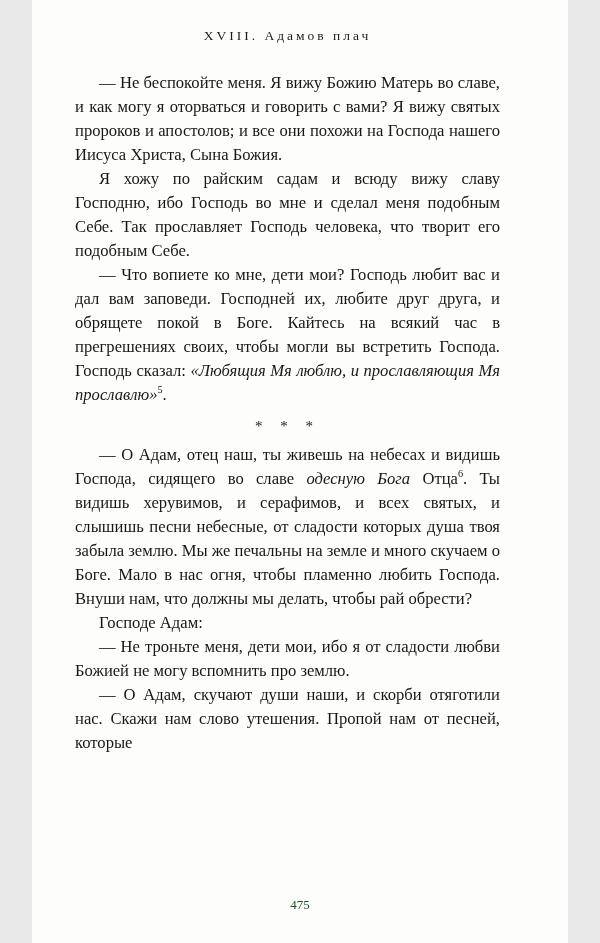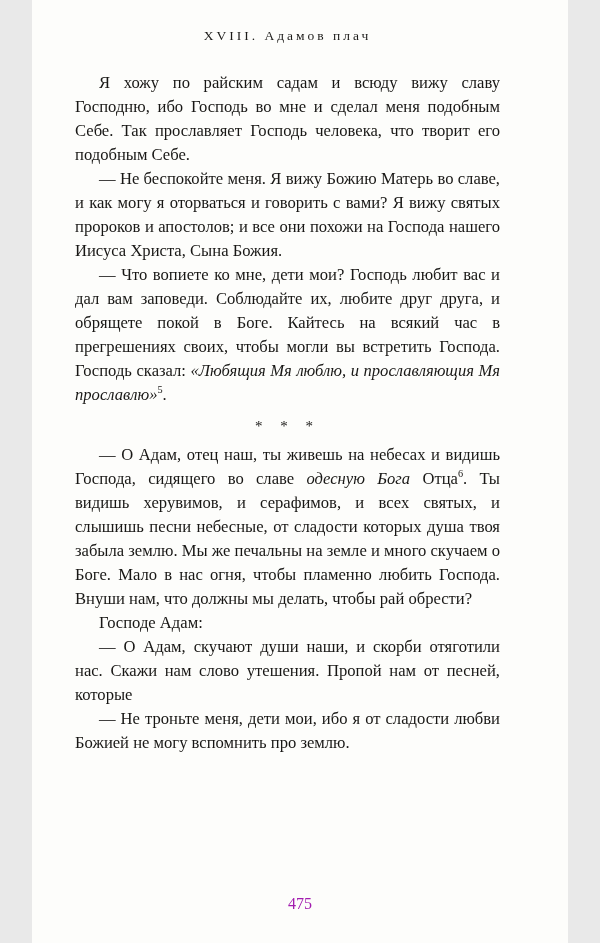--- a/index.html
+++ b/index.html
@@ -50,38 +50,38 @@
     line-height: 18px;
     text-align: left;
   }
   .footnote { text-indent: 14px; }
   .footnote sup.fn-marker { margin-right: 4px; }
   .page-number {
     position: absolute;
     left: 0; right: 0;
     bottom: 30px;
     text-align: center;
-    font-size: 16px;
-    color: #a21caf;
+    font-size: 13px;
+    color: #14532d;
   }
 </style>
 </head>
 <body>
 
 <div class="page">
 
   <div class="running-head">XVIII. Адамов плач</div>
 
   <div class="body-text">
+      <p class="para"><span>— Не беспокойте меня. Я вижу Божию Матерь во славе, и как могу я оторваться и говорить с вами? Я вижу святых пророков и апостолов; и все они похожи на Господа нашего Иисуса Христа, Сына Божия.</span></p>
       <p class="para"><span>Я хожу по райским садам и всюду вижу славу Господню, ибо Господь во мне и сделал меня подобным Себе. Так прославляет Господь человека, что творит его подобным Себе.</span></p>
-      <p class="para"><span>— Не беспокойте меня. Я вижу Божию Матерь во славе, и как могу я оторваться и говорить с вами? Я вижу святых пророков и апостолов; и все они похожи на Господа нашего Иисуса Христа, Сына Божия.</span></p>
-      <p class="para"><span>— Что вопиете ко мне, дети мои? Господь любит вас и дал вам заповеди. Соблюдайте их, любите друг друга, и обрящете покой в Боге. Кайтесь на всякий час в прегрешениях своих, чтобы могли вы встретить Господа. Господь сказал: </span><span class="it">«Любящия Мя люблю, и прославляющия Мя прославлю»</span><sup class="fn-ref">5</sup><span>.</span></p>
+      <p class="para"><span>— Что вопиете ко мне, дети мои? Господь любит вас и дал вам заповеди. Господней их, любите друг друга, и обрящете покой в Боге. Кайтесь на всякий час в прегрешениях своих, чтобы могли вы встретить Господа. Господь сказал: </span><span class="it">«Любящия Мя люблю, и прославляющия Мя прославлю»</span><sup class="fn-ref">5</sup><span>.</span></p>
       <p class="sep">* * *</p>
       <p class="para"><span>— О Адам, отец наш, ты живешь на небесах и видишь Господа, сидящего во славе </span><span class="it">одесную Бога</span><span> Отца</span><sup class="fn-ref">6</sup><span>. Ты видишь херувимов, и серафимов, и всех святых, и слышишь песни небесные, от сладости которых душа твоя забыла землю. Мы же печальны на земле и много скучаем о Боге. Мало в нас огня, чтобы пламенно любить Господа. Внуши нам, что должны мы делать, чтобы рай обрести?</span></p>
       <p class="para"><span>Господе Адам:</span></p>
+      <p class="para"><span>— Не троньте меня, дети мои, ибо я от сладости любви Божией не могу вспомнить про землю.</span></p>
       <p class="para"><span>— О Адам, скучают души наши, и скорби отяготили нас. Скажи нам слово утешения. Пропой нам от песней, которые</span></p>
-      <p class="para"><span>— Не троньте меня, дети мои, ибо я от сладости любви Божией не могу вспомнить про землю.</span></p>
     </div>
 
 
   <div class="page-number">475</div>
 
 </div>
 
 </body></html>

